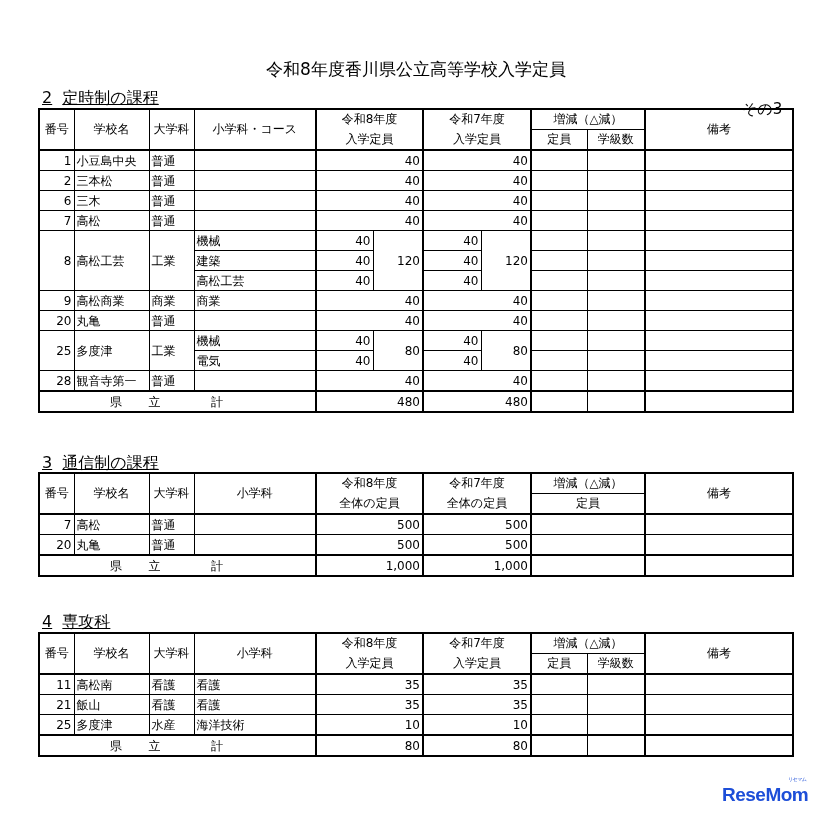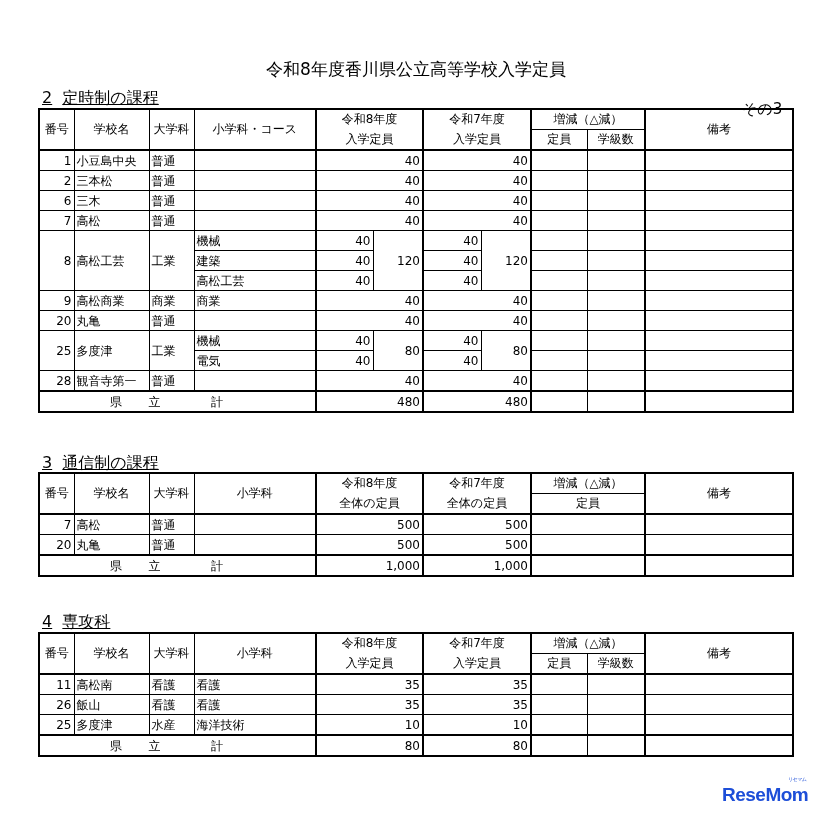--- a/index.html
+++ b/index.html
@@ -309,21 +309,21 @@
     <td>高松南</td>
     <td>看護</td>
     <td class="b-right">看護</td>
     <td class="num">35</td>
     <td class="num b-left">35</td>
     <td class="b-left"></td>
     <td></td>
     <td class="b-left b-right"></td>
   </tr>
   <tr>
-    <td class="num b-left">26</td>
+    <td class="num b-left">21</td>
     <td>飯山</td>
     <td>看護</td>
     <td class="b-right">看護</td>
     <td class="num">35</td>
     <td class="num b-left">35</td>
     <td class="b-left"></td>
     <td></td>
     <td class="b-left b-right"></td>
   </tr>
   <tr>

